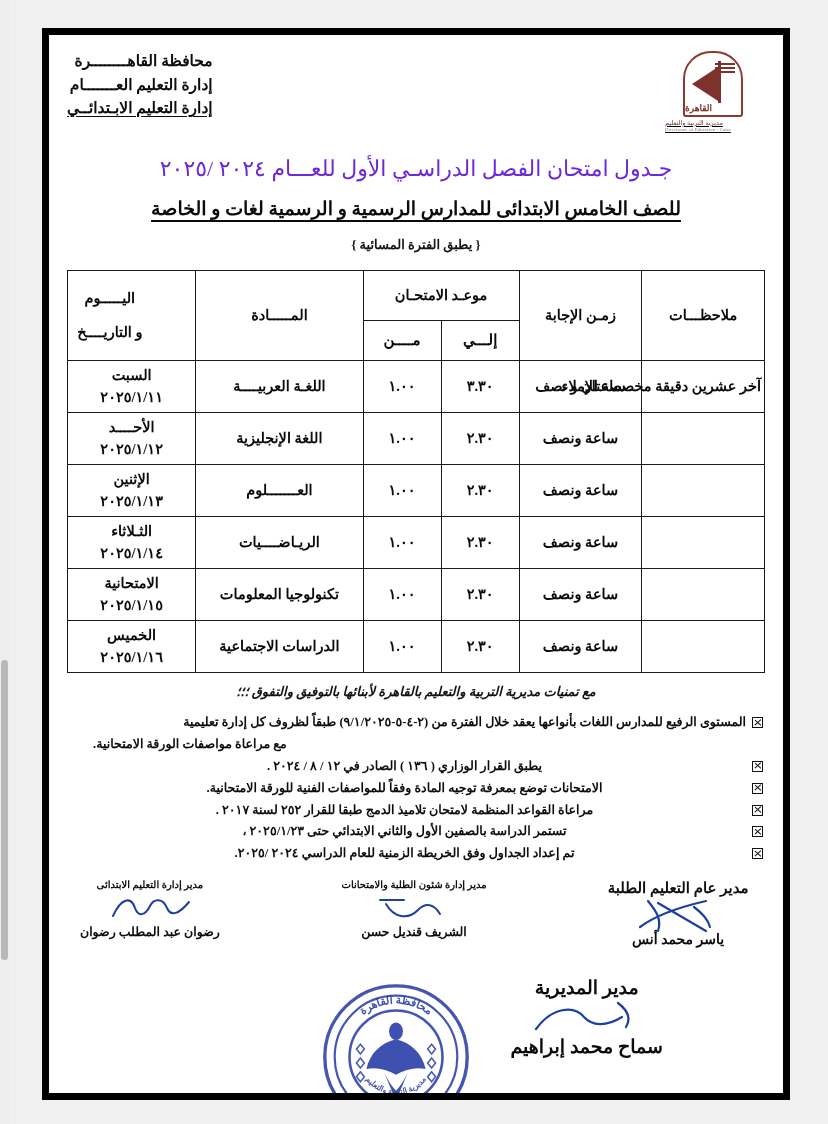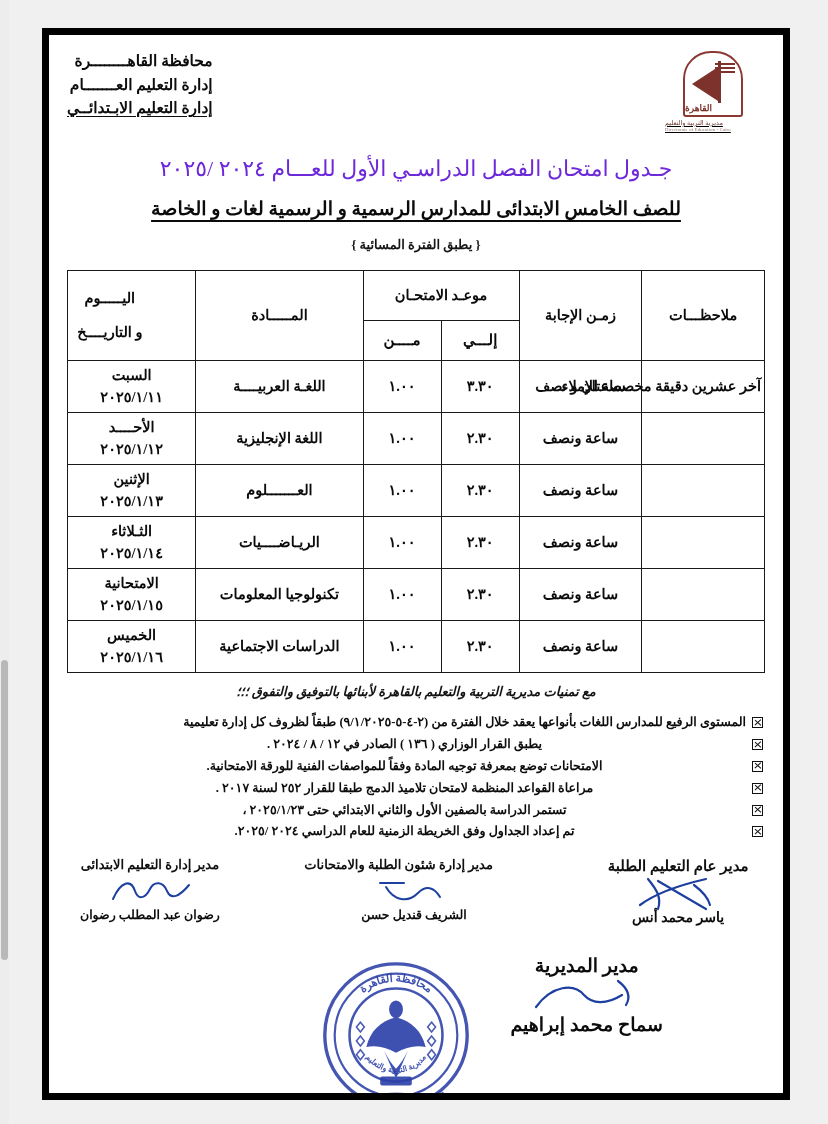--- a/index.html
+++ b/index.html
@@ -285,21 +285,21 @@
   
   .sign-row {
     display: flex;
     flex-direction: row-reverse;
     justify-content: space-between;
     align-items: flex-start;
     margin: 16px 26px 0 22px;
   }
   .sign-col { text-align: center; position: relative; width: 23%; }
   .sign-title {
-    font-size: 13px;
+    font-size: 10px;
     font-weight: bold;
     color: #101010;
     white-space: nowrap;
   }
   .sign-title.big { font-size: 15px; }
   .sign-scribble {
     height: 34px;
     position: relative;
   }
   .sign-scribble svg { position: absolute; left: 50%; top: 0; transform: translateX(-50%); }
@@ -468,20 +468,24 @@
   </div>
 
   <div class="wishes">مع تمنيات مديرية التربية والتعليم بالقاهرة لأبنائها بالتوفيق والتفوق ؛؛؛</div>
 
   <div class="notes-list" id="notes-list">
         <div class="note-row">
           <span class="note-box"></span>
           <span class="note-text ">المستوى الرفيع للمدارس اللغات بأنواعها يعقد خلال الفترة من (٢-٤-٥-٩/١/٢٠٢٥) طبقاً لظروف كل إدارة تعليمية</span>
         </div>
         <div class="note-row">
+          <span class="note-box" style="visibility: hidden;"></span>
+          <span class="note-text rightshift">مع مراعاة مواصفات الورقة الامتحانية.</span>
+        </div>
+        <div class="note-row">
           <span class="note-box"></span>
           <span class="note-text centered">يطبق القرار الوزاري ( ١٣٦ ) الصادر في ١٢ / ٨ / ٢٠٢٤ .</span>
         </div>
         <div class="note-row">
           <span class="note-box"></span>
           <span class="note-text centered">الامتحانات توضع بمعرفة توجيه المادة وفقاً للمواصفات الفنية للورقة الامتحانية.</span>
         </div>
         <div class="note-row">
           <span class="note-box"></span>
           <span class="note-text centered">مراعاة القواعد المنظمة لامتحان تلاميذ الدمج طبقا للقرار ٢٥٢ لسنة ٢٠١٧ .</span>

